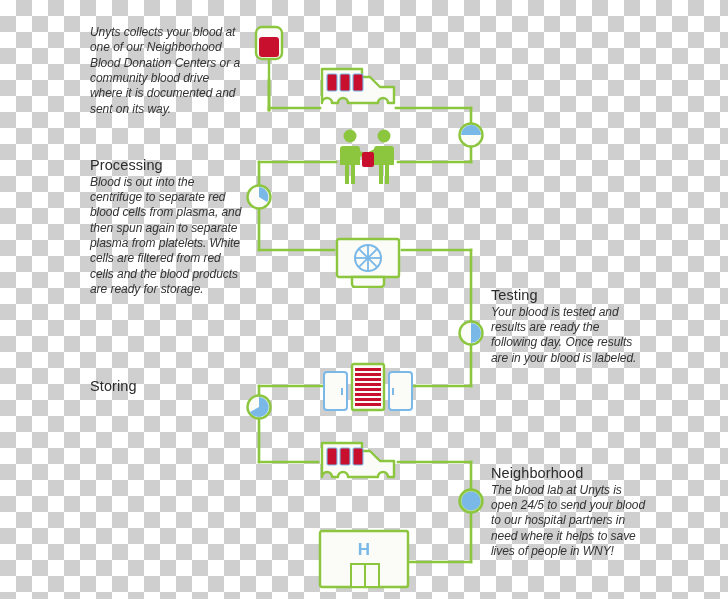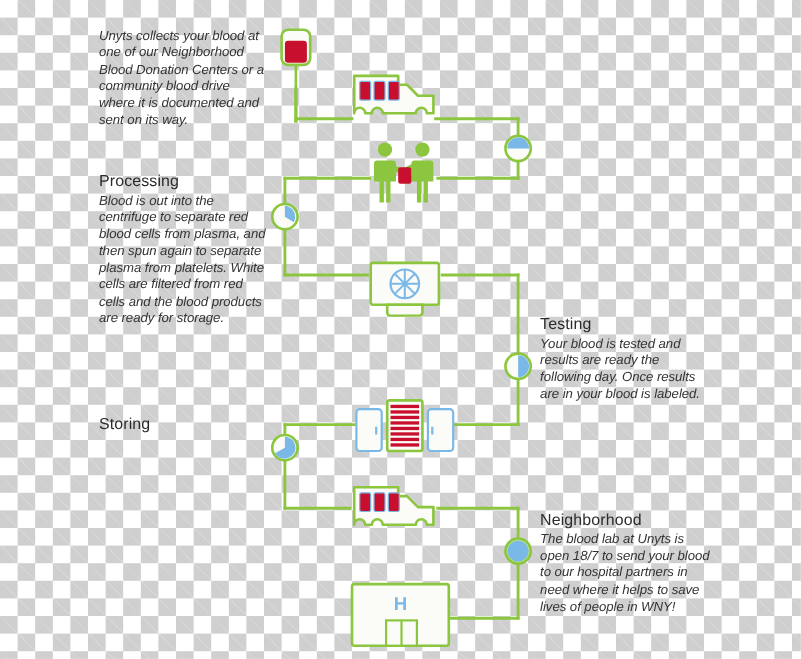--- a/index.html
+++ b/index.html
@@ -218,16 +218,16 @@
     <p class="ttl">Processing</p>
     <p class="body">Blood is out into the centrifuge to separate red blood cells from plasma, and then spun again to separate plasma from platelets. White cells are filtered from red cells and the blood products are ready for storage.</p>
   </div>
 
   <div class="block" id="blk-storing">
     <p class="ttl">Storing</p>
   </div>
 
   <div class="block" id="blk-distribution">
     <p class="ttl">Neighborhood</p>
-    <p class="body">The blood lab at Unyts is open 18/7 to send your blood to our hospital partners in need where it helps to save lives of people in WNY!</p>
+    <p class="body">The blood lab at Unyts is open 24/5 to send your blood to our hospital partners in need where it helps to save lives of people in WNY!</p>
   </div>
 
 </div>
 
 </body></html>

